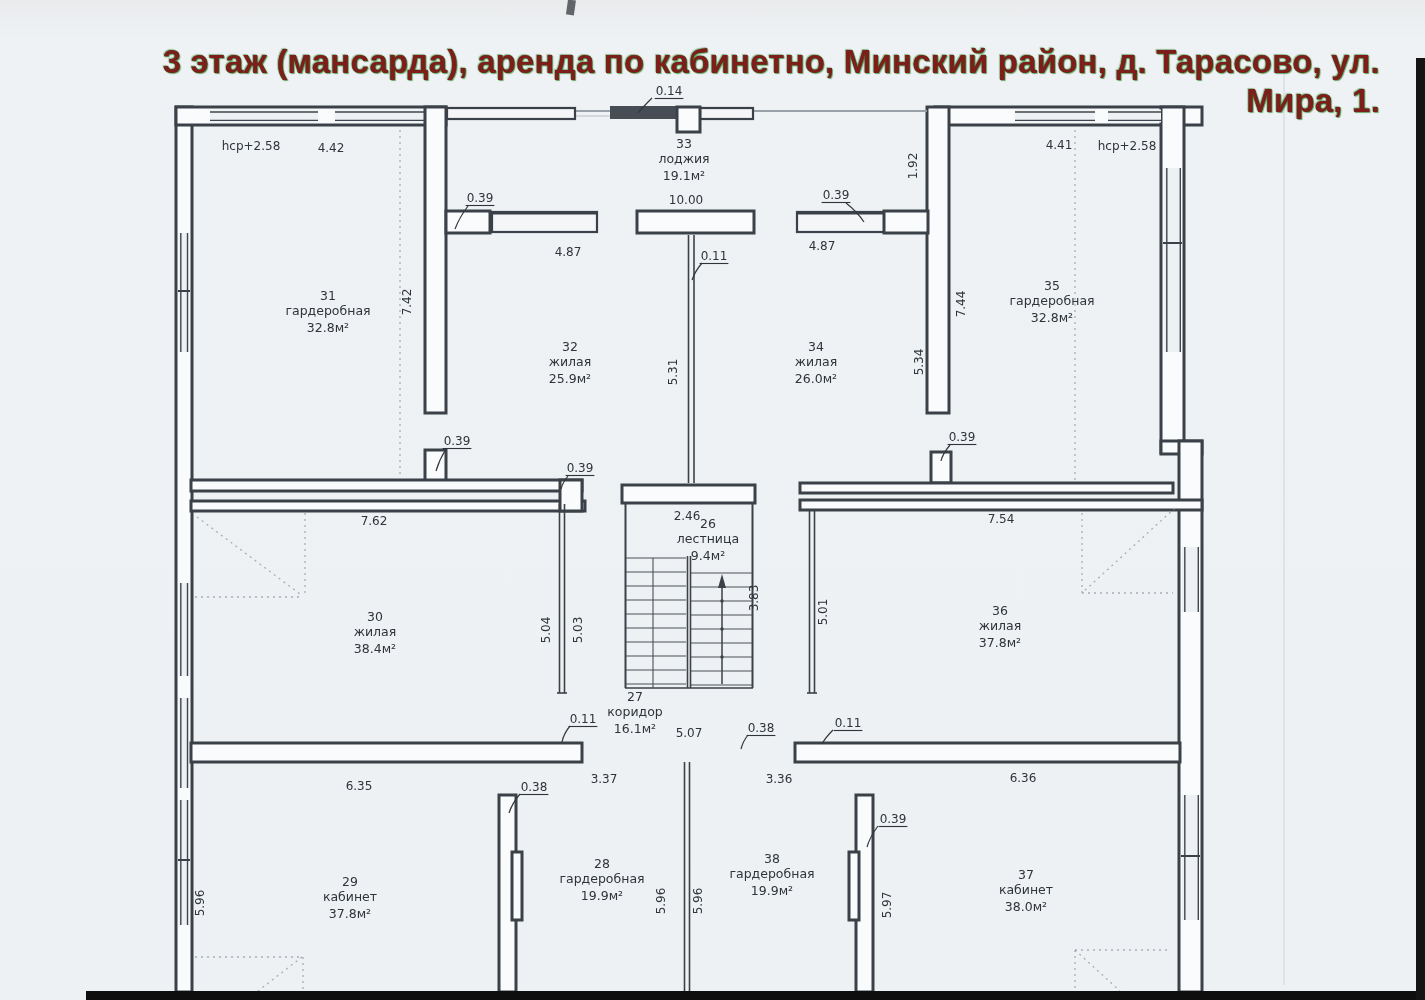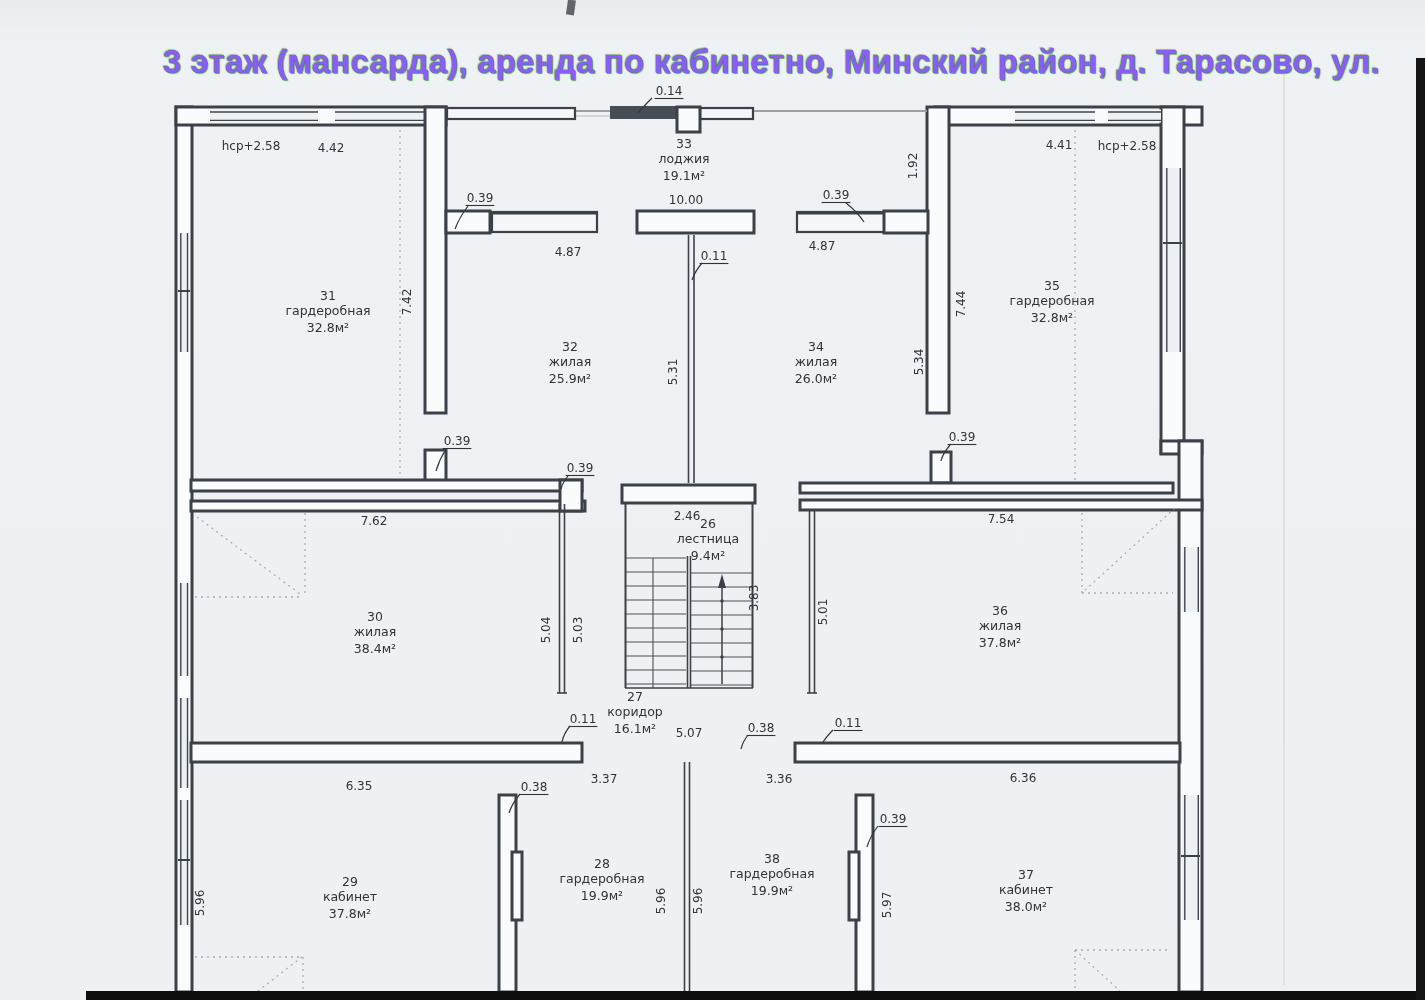--- a/index.html
+++ b/index.html
@@ -296,17 +296,18 @@
         <text x="1026" y="894" class="room">кабинет</text>
         <text x="1026" y="911" class="room">38.0м²</text>
       </g>
 
     <g>
       <rect x="86" y="991" width="1339" height="9" fill="#0e0e0e"></rect>
       <rect x="1416" y="58" width="9" height="942" fill="#141414"></rect>
     </g>
   </svg>
 
-  <div class="title" style="color: #8b5cf6;">
+  <div class="title" style="color: #7f1d1d;">
     <div>3 этаж (мансарда), аренда по кабинетно, Минский район, д. Тарасово, ул.</div>
+    <div>Мира, 1.</div>
   </div>
 
 </div>
 
 </body></html>

